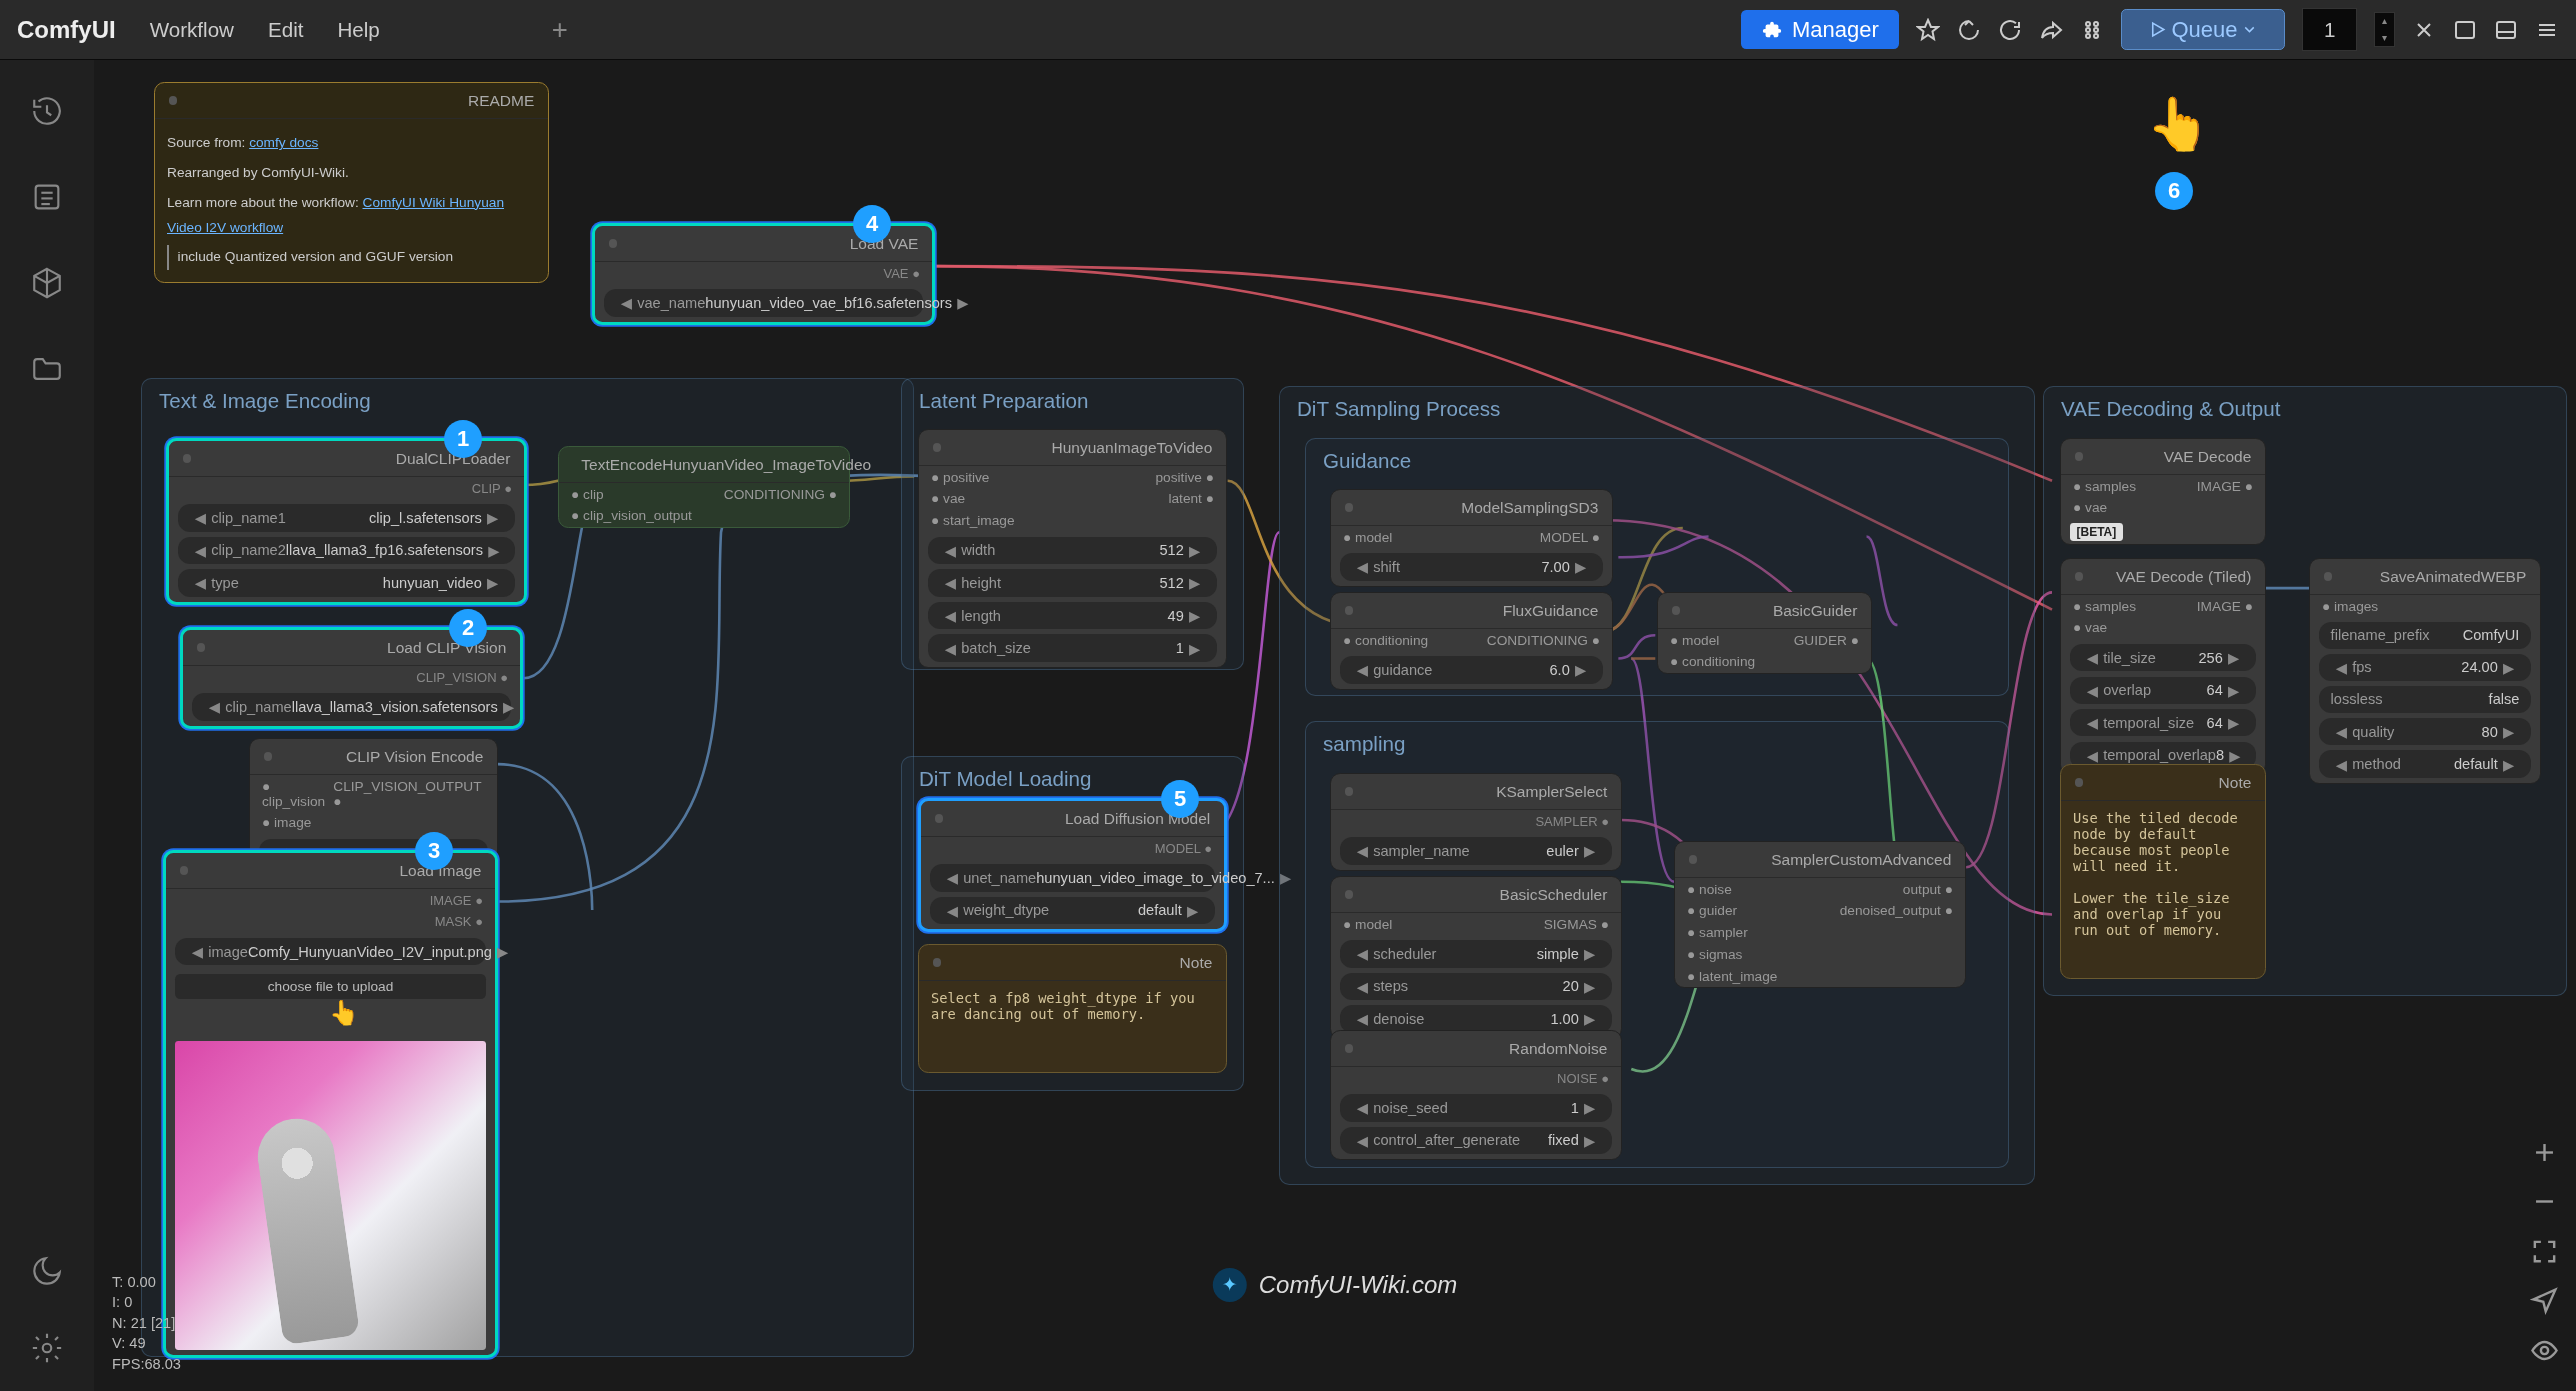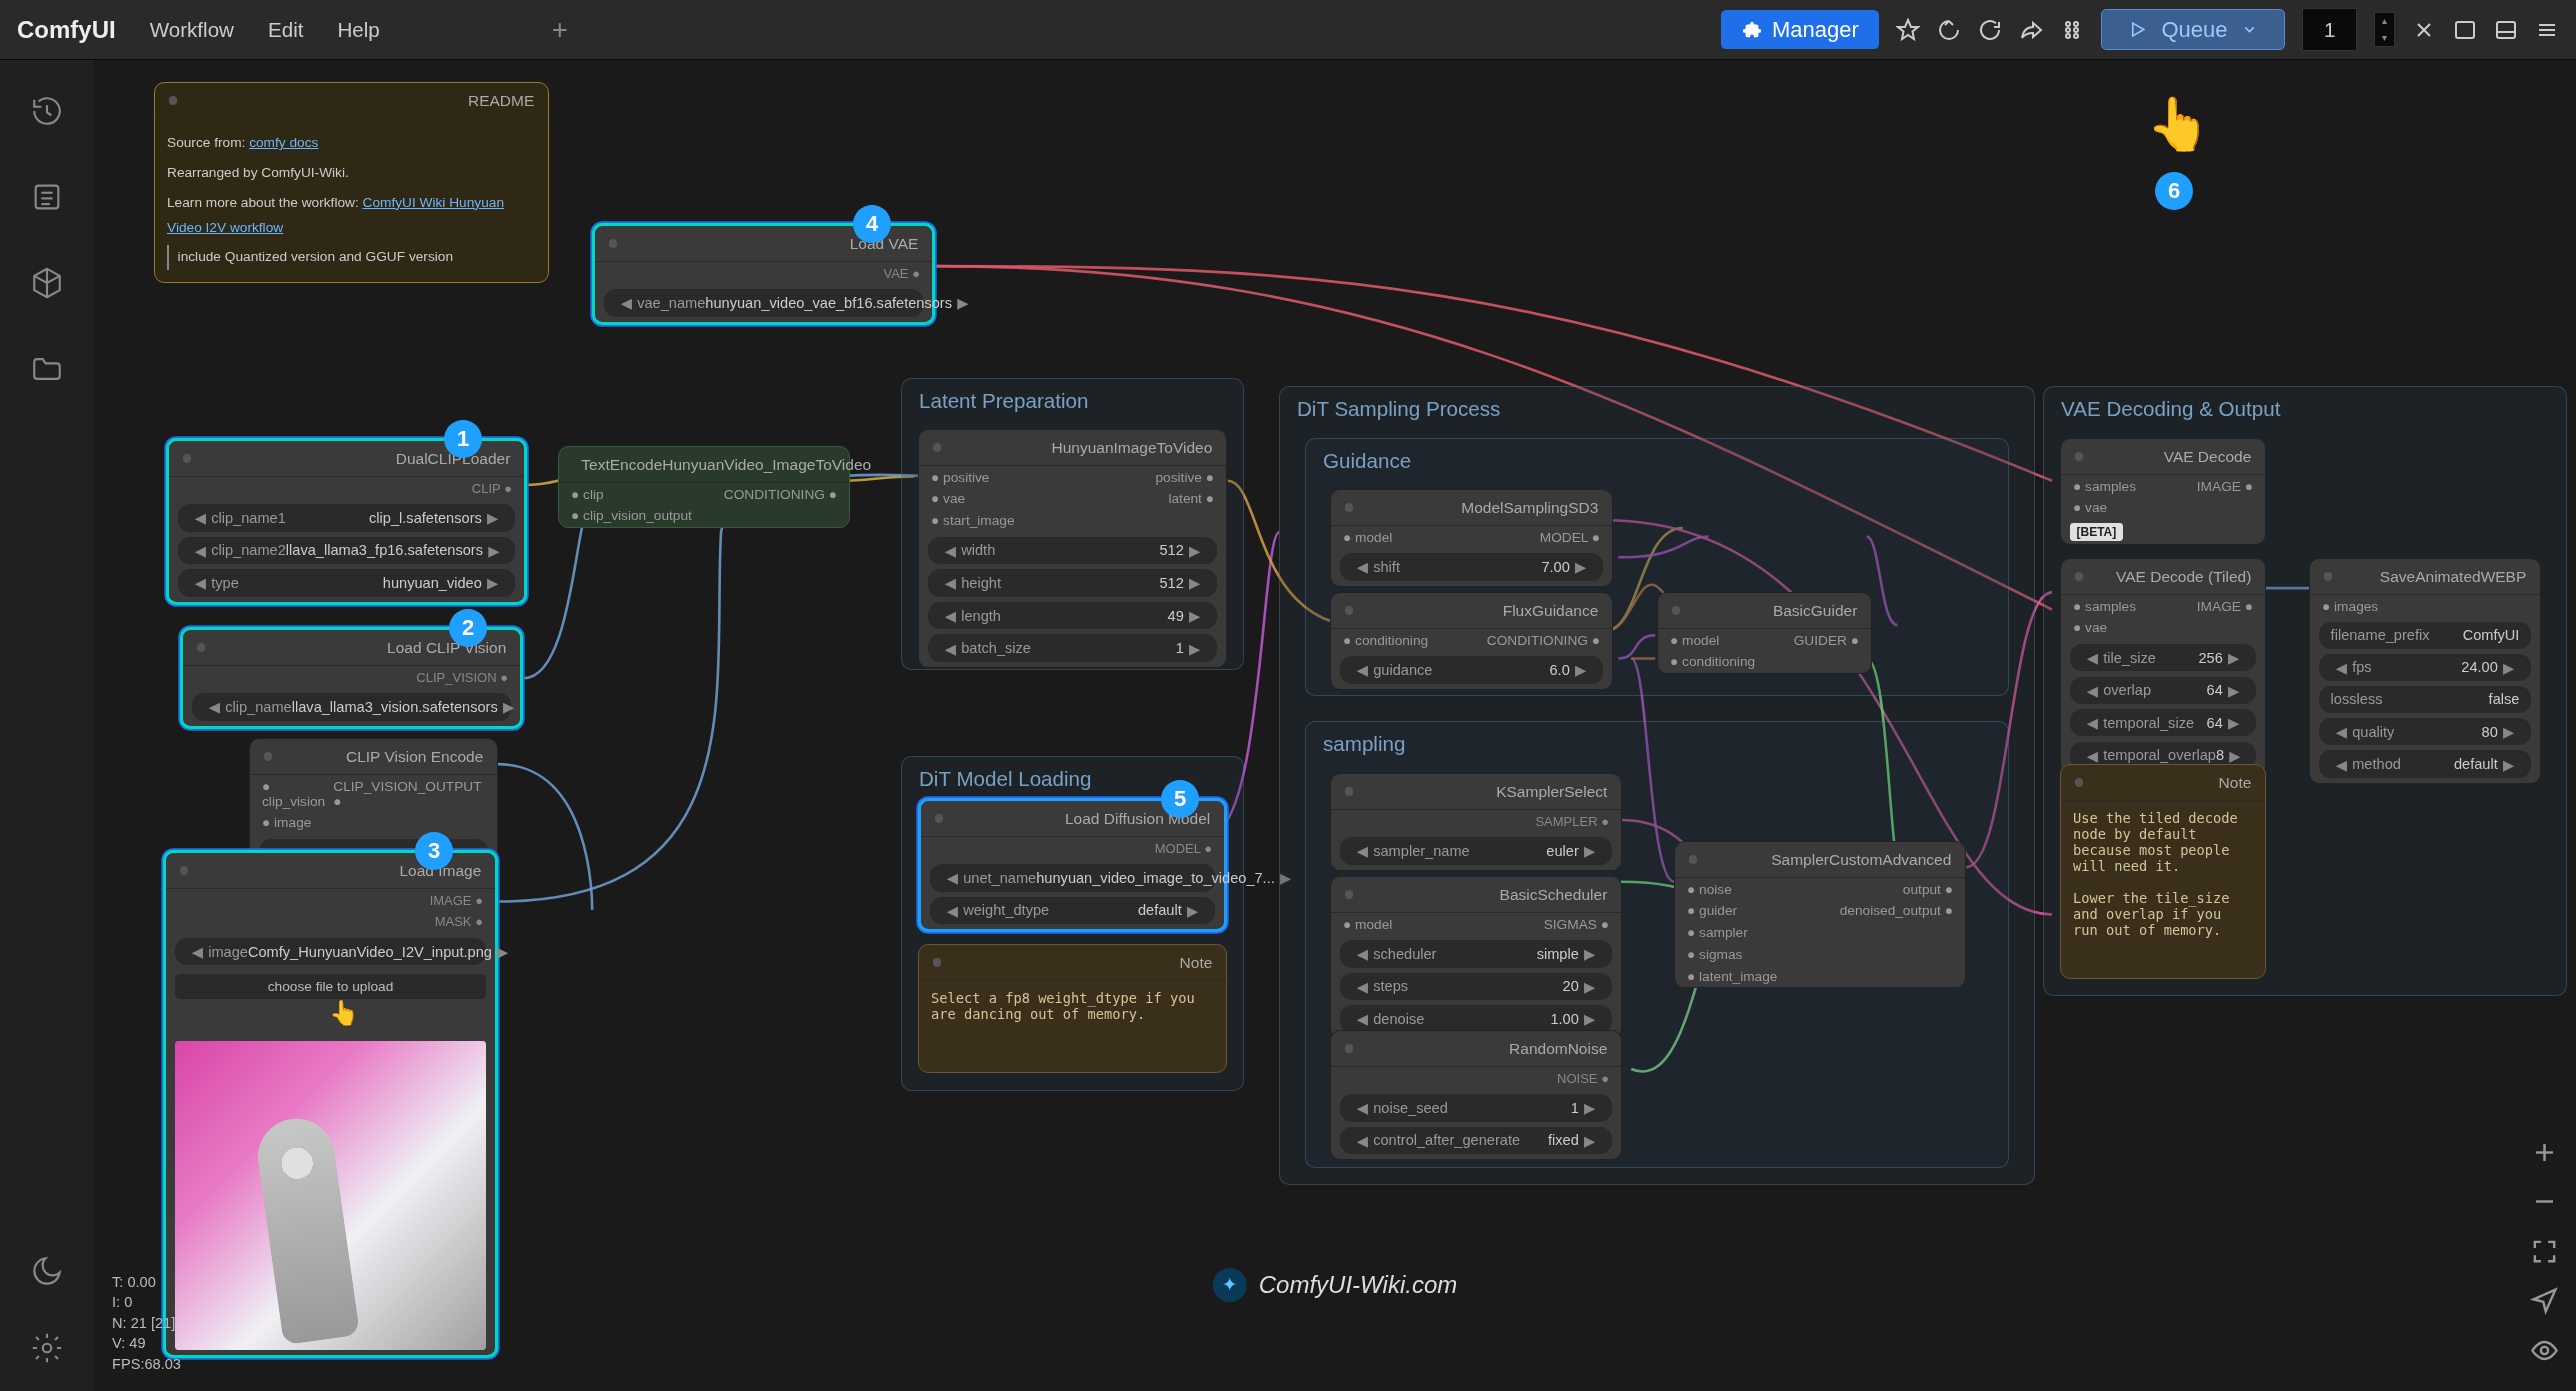--- a/index.html
+++ b/index.html
@@ -7,21 +7,21 @@
 
 
 .topbar { height:60px; background:#2a2a2a; display:flex; align-items:center; padding:0 17px; border-bottom:0.9px solid #0a0a0a; }
 .logo { font-weight:bold; font-size:24px; color:#eee; margin-right:34px; }
 .menu { display:flex; gap:34px; font-size:20.6px; color:#ccc; }
 .menu span { cursor:pointer; }
 .plus-tab { margin-left:172px; font-size:27.5px; color:#888; }
 .topbar-right { margin-left:auto; display:flex; align-items:center; gap:17px; }
 .manager-btn { background:#1f6feb; color:#fff; padding:6.9px 20.6px; border-radius:5.2px; display:flex; align-items:center; gap:8.6px; font-size:22px; }
 .icon-sm { width:24px; height:24px; stroke:#ccc; fill:none; stroke-width:2; }
-.queue-btn { background:#3b5f8f; border:0.9px solid #5a8cc8; color:#9cc9ff; padding:6.9px 26px; border-radius:5.2px; display:flex; align-items:center; gap:14px; font-size:22px; }
+.queue-btn { background:#3b5f8f; border:0.9px solid #5a8cc8; color:#9cc9ff; padding:6.9px 26px; border-radius:5.2px; display:flex; align-items:center; gap:4px; font-size:22px; }
 .num-box { background:#0a0a0a; color:#ccc; padding:8.6px 20.6px; font-size:20.6px; border:0.9px solid #333; }
 .spinner { display:flex; flex-direction:column; background:#0a0a0a; border:0.9px solid #333; }
 .spinner div { font-size:8.6px; padding:3.4px 5.2px; color:#888; }
 
 
 .left-sidebar { position:absolute; left:0; top:60px; bottom:0; width:94px; background:#202020; display:flex; flex-direction:column; align-items:center; padding-top:34px; gap:52px; }
 .left-sidebar svg { width:34px; height:34px; stroke:#888; fill:none; stroke-width:1.5; }
 .left-sidebar .bottom { margin-top:auto; margin-bottom:26px; display:flex; flex-direction:column; gap:43px; align-items:center; }
 
 
@@ -211,20 +211,23 @@
     <div class="node-body">
       <div class="row">
           <span class="arr">◀</span>
           <span class="k">vae_name</span>
           <span class="v">hunyuan_video_vae_bf16.safetensors</span>
           <span class="arr">▶</span>
         </div>
     </div>
   </div>
 
+  <div class="group" style="left:47px;top:318px;width:773px;height:979px;">
+    <div class="group-title">Text &amp; Image Encoding</div>
+  </div>
 
   <div class="node hl" style="left:72px;top:378px;width:361px;">
     <div class="badge" style="left:275px;top:-20.6px;">1</div>
     <div class="node-head">
         <span class="dot"></span>
         <span>DualCLIPLoader</span>
       </div>
     <div class="outlabel"><span>CLIP</span> ●</div>
     <div class="node-body">
       <div class="row">

